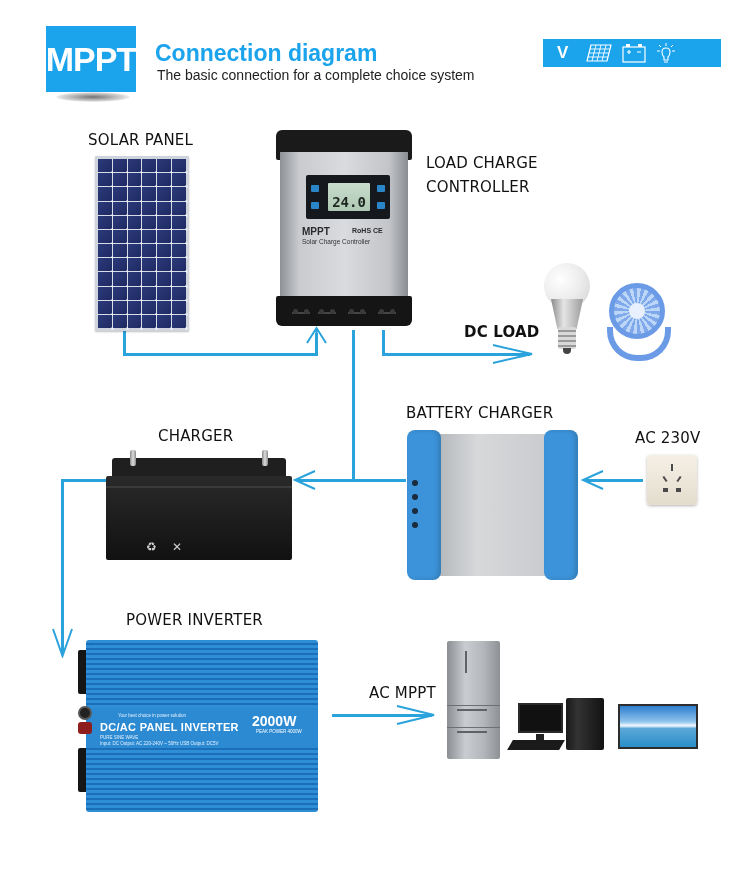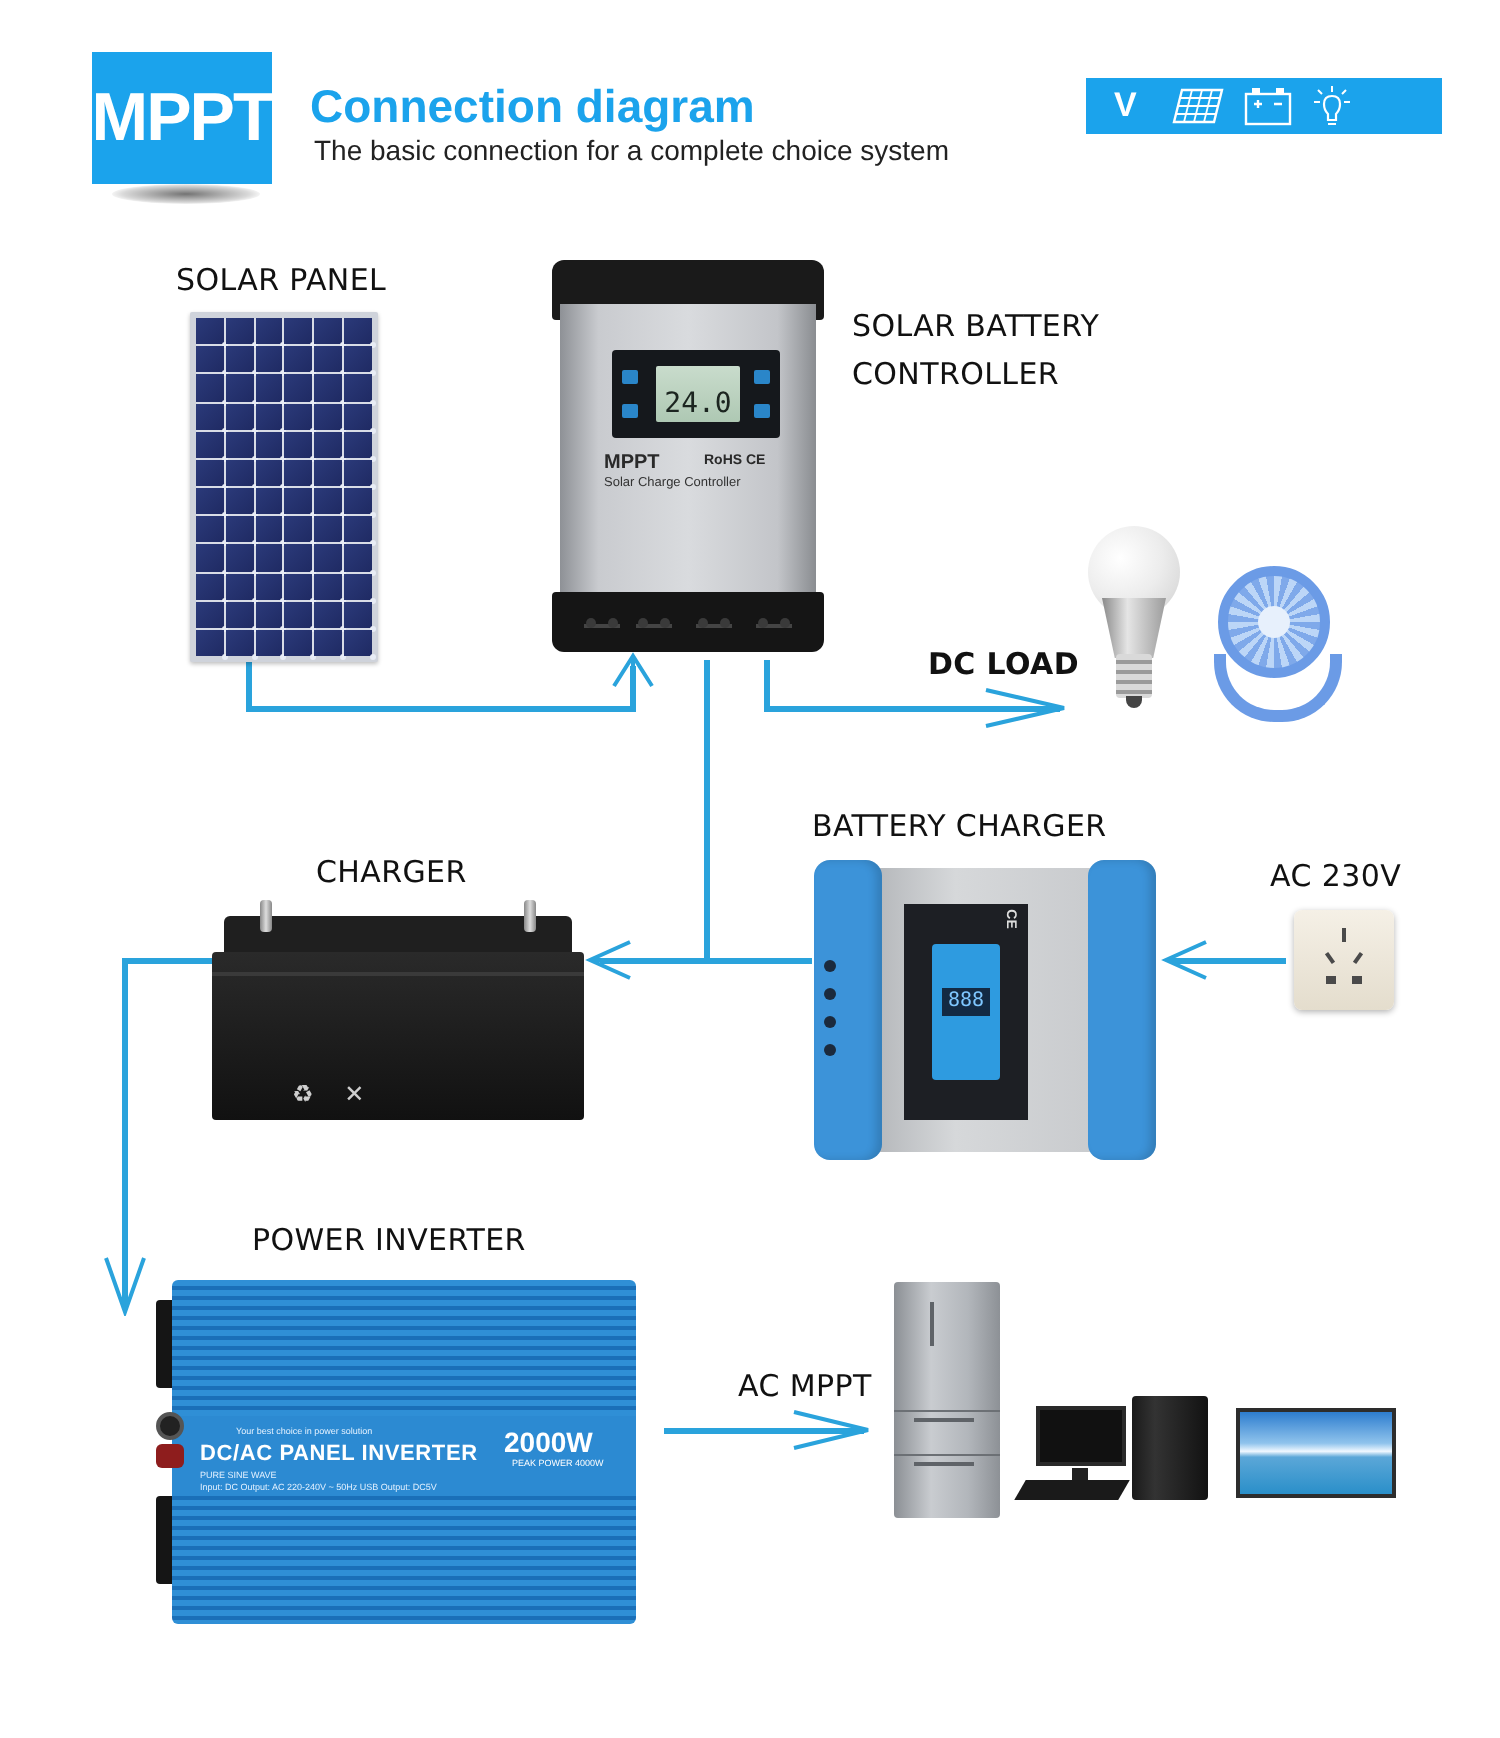--- a/index.html
+++ b/index.html
@@ -35,21 +35,21 @@
     background: #e8ecf5; border-radius: 50%; }
 
   
   .ctrl { left: 276px; top: 130px; width: 136px; height: 196px; }
   .ctrl-top { position: absolute; left: 0; top: 0; width: 136px; height: 30px; background: #1a1a1a; border-radius: 6px 6px 2px 2px; }
   .ctrl-body { position: absolute; left: 4px; top: 22px; width: 128px; height: 152px;
     background: linear-gradient(90deg, #8e9196 0%, #c9cbcf 15%, #d9dbde 50%, #c3c5c9 85%, #8a8d91 100%); }
   .ctrl-screen-frame { position: absolute; left: 26px; top: 23px; width: 84px; height: 44px; background: #15181c; border-radius: 2px; }
   .ctrl-lcd { position: absolute; left: 22px; top: 8px; width: 42px; height: 28px;
     background: linear-gradient(#c9dccc, #aec8b3); border-radius: 1px;
-    font-family: "DejaVu Sans Mono", monospace; font-size: 14px; font-weight: normal; color: #1c2520;
+    font-family: "DejaVu Sans Mono", monospace; font-size: 14px; font-weight: bold; color: #1c2520;
     display: flex; align-items: flex-end; justify-content: center; padding-bottom: 1px; }
   .ctrl-btn { position: absolute; width: 8px; height: 7px; background: #2a86c9; border-radius: 1px; }
   .ctrl-brand { position: absolute; left: 22px; top: 74px; font-size: 10px; font-weight: bold; color: #2a2a2a; }
   .ctrl-rohs { position: absolute; left: 72px; top: 75px; font-size: 7px; font-weight: bold; color: #2a2a2a; }
   .ctrl-subtitle { position: absolute; left: 22px; top: 86px; font-size: 6.5px; color: #333; white-space: nowrap; }
   .ctrl-bottom { position: absolute; left: 0; top: 166px; width: 136px; height: 30px; background: #151515; border-radius: 2px 2px 6px 6px; }
   .term { position: absolute; top: 8px; width: 18px; height: 10px; border-bottom: 2px solid #444; }
   .term::before, .term::after { content: ""; position: absolute; top: 5px; width: 5px; height: 5px; border-radius: 50%; background: #3a3a3a; }
   .term::before { left: 1px; } .term::after { right: 1px; }
 
@@ -273,21 +273,21 @@
     <div class="ctrl-rohs">RoHS CE</div>
     <div class="ctrl-subtitle">Solar Charge Controller</div>
   </div>
   <div class="ctrl-bottom">
     <div class="term" style="left:16px;"></div>
     <div class="term" style="left:42px;"></div>
     <div class="term" style="left:72px;"></div>
     <div class="term" style="left:102px;"></div>
   </div>
 </div>
-<div class="abs lbl" style="left:426px; top:154px;">SOLAR BATTERY</div>
+<div class="abs lbl" style="left:426px; top:154px;">LOAD CHARGE</div>
 <div class="abs lbl" style="left:426px; top:178px;">CONTROLLER</div>
 
 <div class="abs lbl" style="left:464px; top:323px;font-weight:bold;">DC LOAD</div>
 <div class="abs bulb">
   <div class="bulb-glass"></div>
     <div class="bulb-neck"></div>
     <div class="bulb-base"></div>
     <div class="bulb-tip"></div>
 </div>
 <div class="abs fan">
@@ -299,26 +299,20 @@
 <div class="abs lbl" style="left:406px; top:404px;">BATTERY CHARGER</div>
 <div class="abs charger">
   <div class="chg-body"></div>
   <div class="chg-cap-l">
     <div class="chg-dot" style="top:50px;"></div>
     <div class="chg-dot" style="top:64px;"></div>
     <div class="chg-dot" style="top:78px;"></div>
     <div class="chg-dot" style="top:92px;"></div>
   </div>
   <div class="chg-cap-r"></div>
-  <div class="chg-panel">
-    <div class="chg-ce">CE</div>
-    <div class="chg-disp">
-      <div class="chg-digits">888</div>
-    </div>
-  </div>
 </div>
 
 <div class="abs lbl" style="left:635px; top:429px;">AC 230V</div>
 <div class="abs outlet">
   <div class="slot" style="left:24px; top:9px; width:2px; height:7px;"></div>
   <div class="slot" style="left:17px; top:21px; width:2px; height:6px; transform:rotate(-35deg);"></div>
   <div class="slot" style="left:31px; top:21px; width:2px; height:6px; transform:rotate(35deg);"></div>
   <div class="slot" style="left:16px; top:33px; width:5px; height:4px;"></div>
   <div class="slot" style="left:29px; top:33px; width:5px; height:4px;"></div>
 </div>

